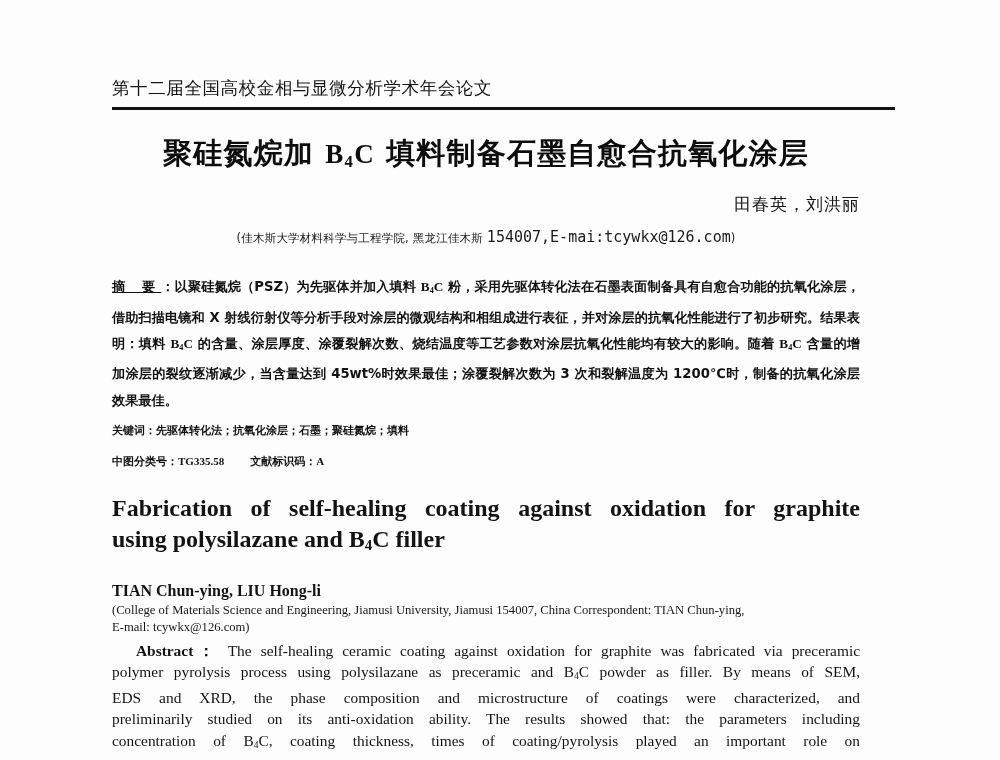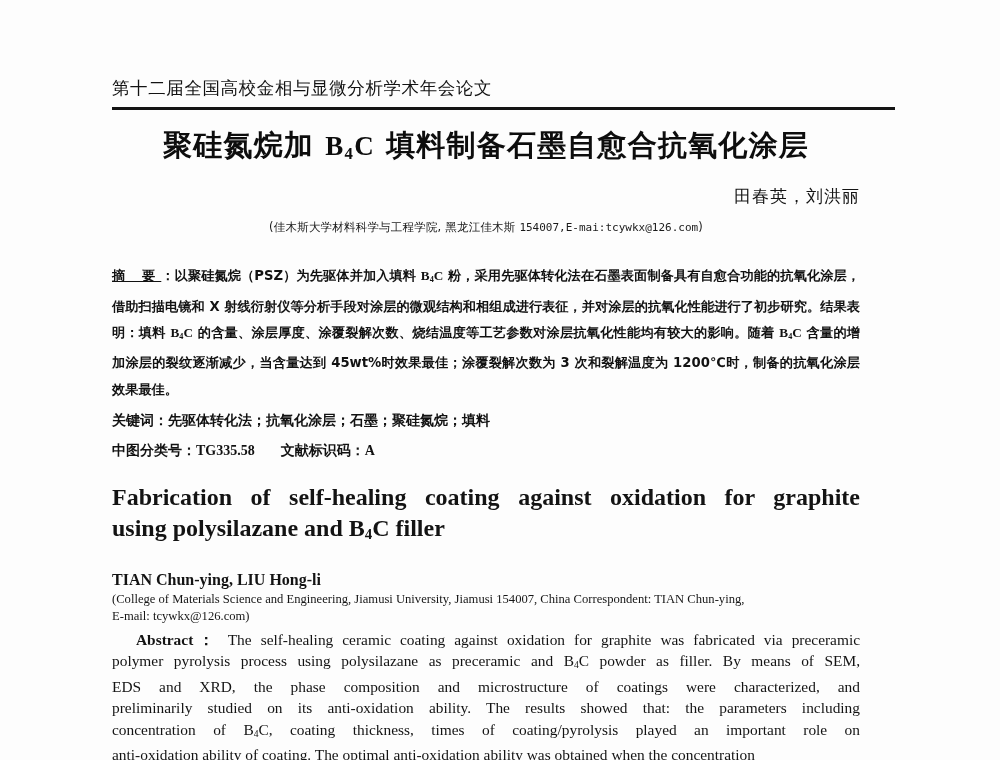--- a/index.html
+++ b/index.html
@@ -44,21 +44,21 @@
   }
   .header-rule {
     margin-top: 7px;
     width: 783px;
     height: 3px;
     background: #141414;
   }
 
   
   .cn-title {
-    margin-top: 16px;
+    margin-top: 24px;
     text-align: center;
     font-family: "DejaVu Sans", "Liberation Sans", sans-serif;
     font-weight: bold;
     font-size: 29px;
     letter-spacing: 1.2px;
     color: #0d0d0d;
     white-space: nowrap;
   }
   .cn-title .lat {
     font-family: "Liberation Serif", serif;
@@ -80,21 +80,21 @@
     margin-top: 12px;
     text-align: center;
     font-family: "DejaVu Sans", "Liberation Sans", sans-serif;
     font-size: 11.5px;
     letter-spacing: 0.2px;
     color: #1a1a1a;
     white-space: nowrap;
   }
   .cn-affil .mono {
     font-family: "DejaVu Sans Mono", "Liberation Mono", monospace;
-    font-size: 11px;
+    font-size: 15px;
     letter-spacing: 0px;
   }
 
   
   .cn-abstract {
     margin-top: 28px;
     font-family: "DejaVu Sans", "Liberation Sans", sans-serif;
     font-size: 13.2px;
     line-height: 26.5px;
     text-align: justify;
@@ -108,21 +108,21 @@
     text-decoration: underline;
   }
   .cn-abstract .lat {
     font-family: "Liberation Serif", serif;
     font-weight: bold;
   }
 
   .cn-keywords, .cn-clc {
     margin-top: 4px;
     font-family: "DejaVu Sans", "Liberation Sans", sans-serif;
-    font-size: 14px;
+    font-size: 11px;
     line-height: 26px;
     color: #121212;
     font-weight: 600;
   }
   .cn-keywords .lab, .cn-clc .lab { font-weight: bold; }
   .cn-clc .gap { display: inline-block; width: 26px; }
   .cn-clc .lat { font-family: "Liberation Serif", serif; font-weight: bold; }
 
   
   .en-title {

